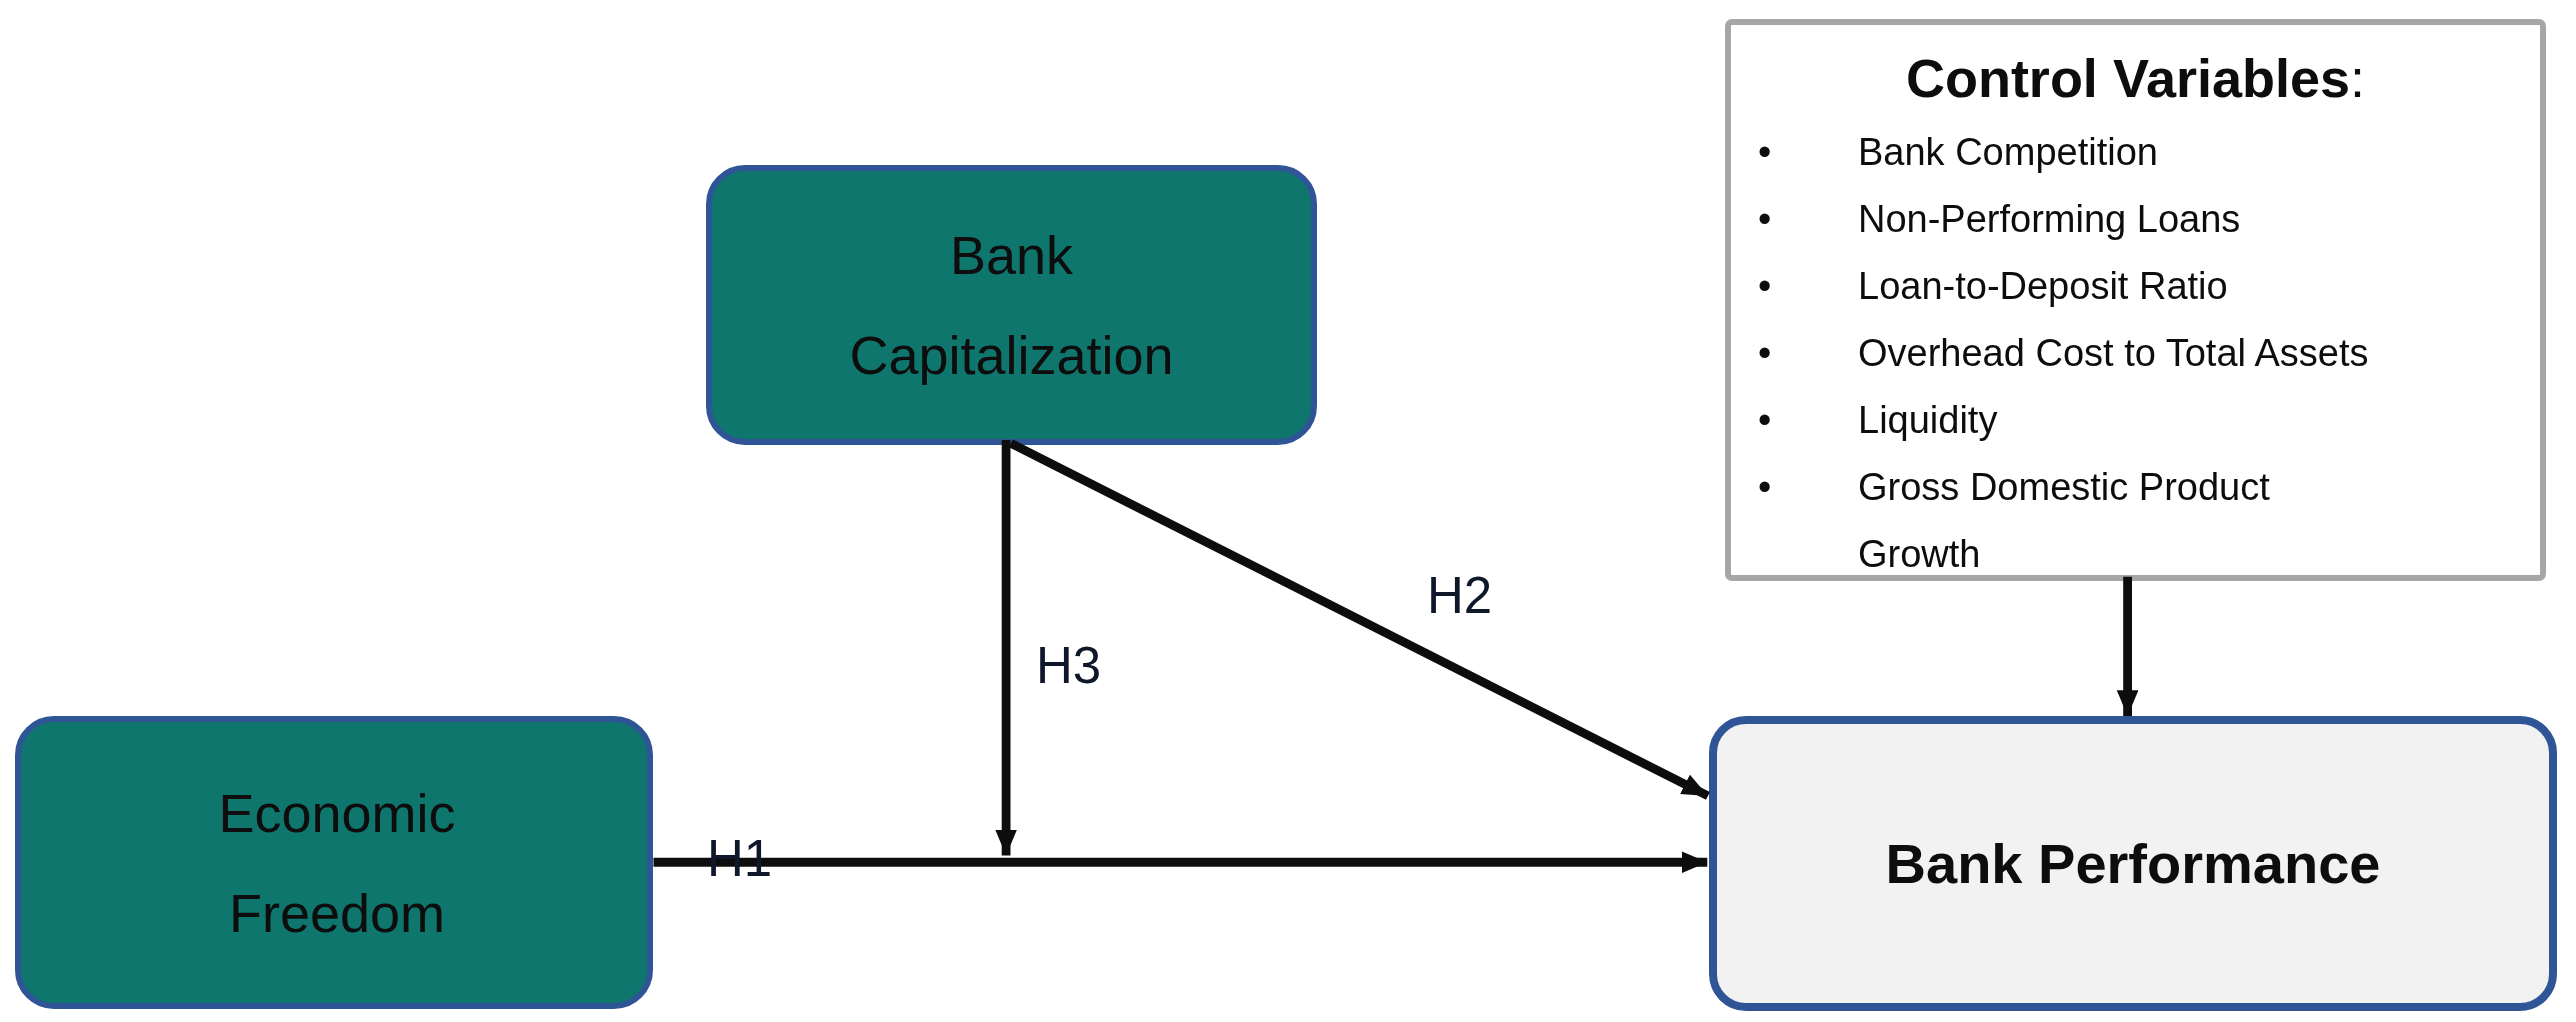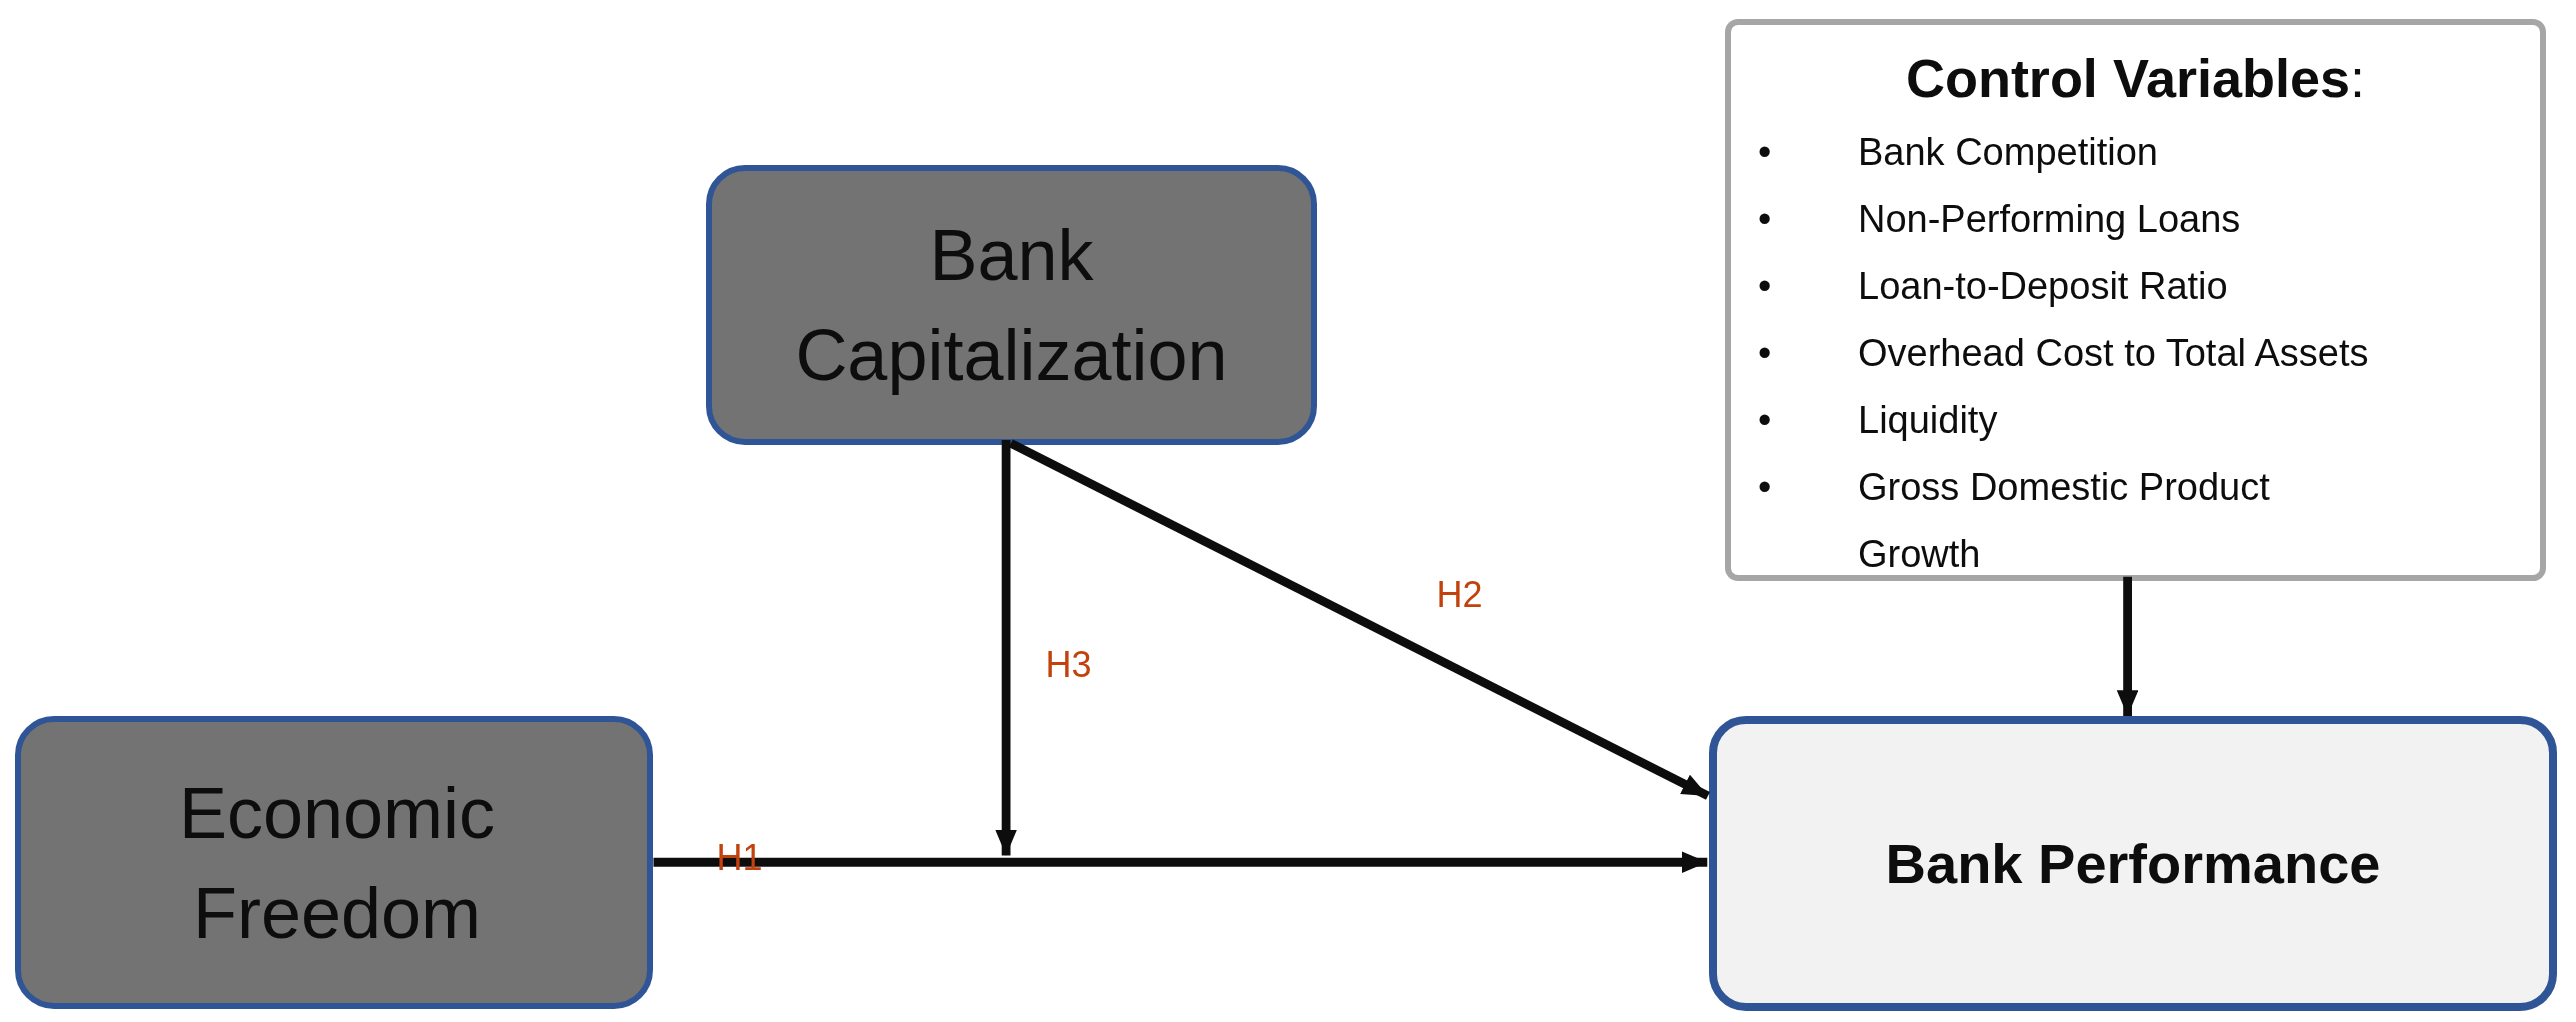--- a/index.html
+++ b/index.html
@@ -13,51 +13,51 @@
     width: 2576px;
     height: 1022px;
     background: #ffffff;
     overflow: hidden;
   }
 
   
   .node {
     position: absolute;
     box-sizing: border-box;
-    background: #737373;
+    background: #0f766e;
     border: 6.8px solid #2F5597;
     border-radius: 39px;
     display: flex;
     flex-direction: column;
     align-items: center;
     justify-content: center;
     text-align: center;
     color: #0d0d0d;
-    font-size: 72px;
+    font-size: 54px;
     line-height: 100px;
   }
   .node-bankcap  { left: 706px; top: 165px;  width: 611px;  height: 280px; }
   .node-econ     { left: 15px;   top: 716px; width: 638px;  height: 293px; padding-left: 6px; }
   .node-bp {
     left: 1709px; top: 716px; width: 848px; height: 295px;
     border-width: 8.8px;
     border-radius: 37px;
     background: #F2F2F2;
     font-weight: bold;
     font-size: 56px;
   }
 
   
   .node-cv {
     position: absolute;
     box-sizing: border-box;
     left: 1725px; top: 19px; width: 821px; height: 562px;
     background: #ffffff;
     border: 6.8px solid #A6A6A6;
-    border-radius: 13px;
+    border-radius: 7px;
     color: #0d0d0d;
   }
   .cv-title {
     margin-top: 17.6px;
     text-align: center;
     font-size: 54px;
     line-height: 70px;
     font-weight: bold;
   }
   .cv-title .colon { font-weight: normal; }
@@ -82,22 +82,22 @@
   .cv-list li.li-gdp .label { max-width: 528px; }
 
   
   .hlabel {
     position: absolute;
     width: 135px;
     height: 68px;
     display: flex;
     align-items: center;
     justify-content: center;
-    font-size: 36px;
-    color: #c2410c;
+    font-size: 51px;
+    color: #0f172a;
   }
   .hlabel-h1 { left: 672px;  top: 824px; }
   .hlabel-h2 { left: 1392px; top: 561px; }
   .hlabel-h3 { left: 1001px; top: 631px; }
 
   
   .arrows {
     position: absolute;
     left: 0; top: 0;
     width: 2576px;

